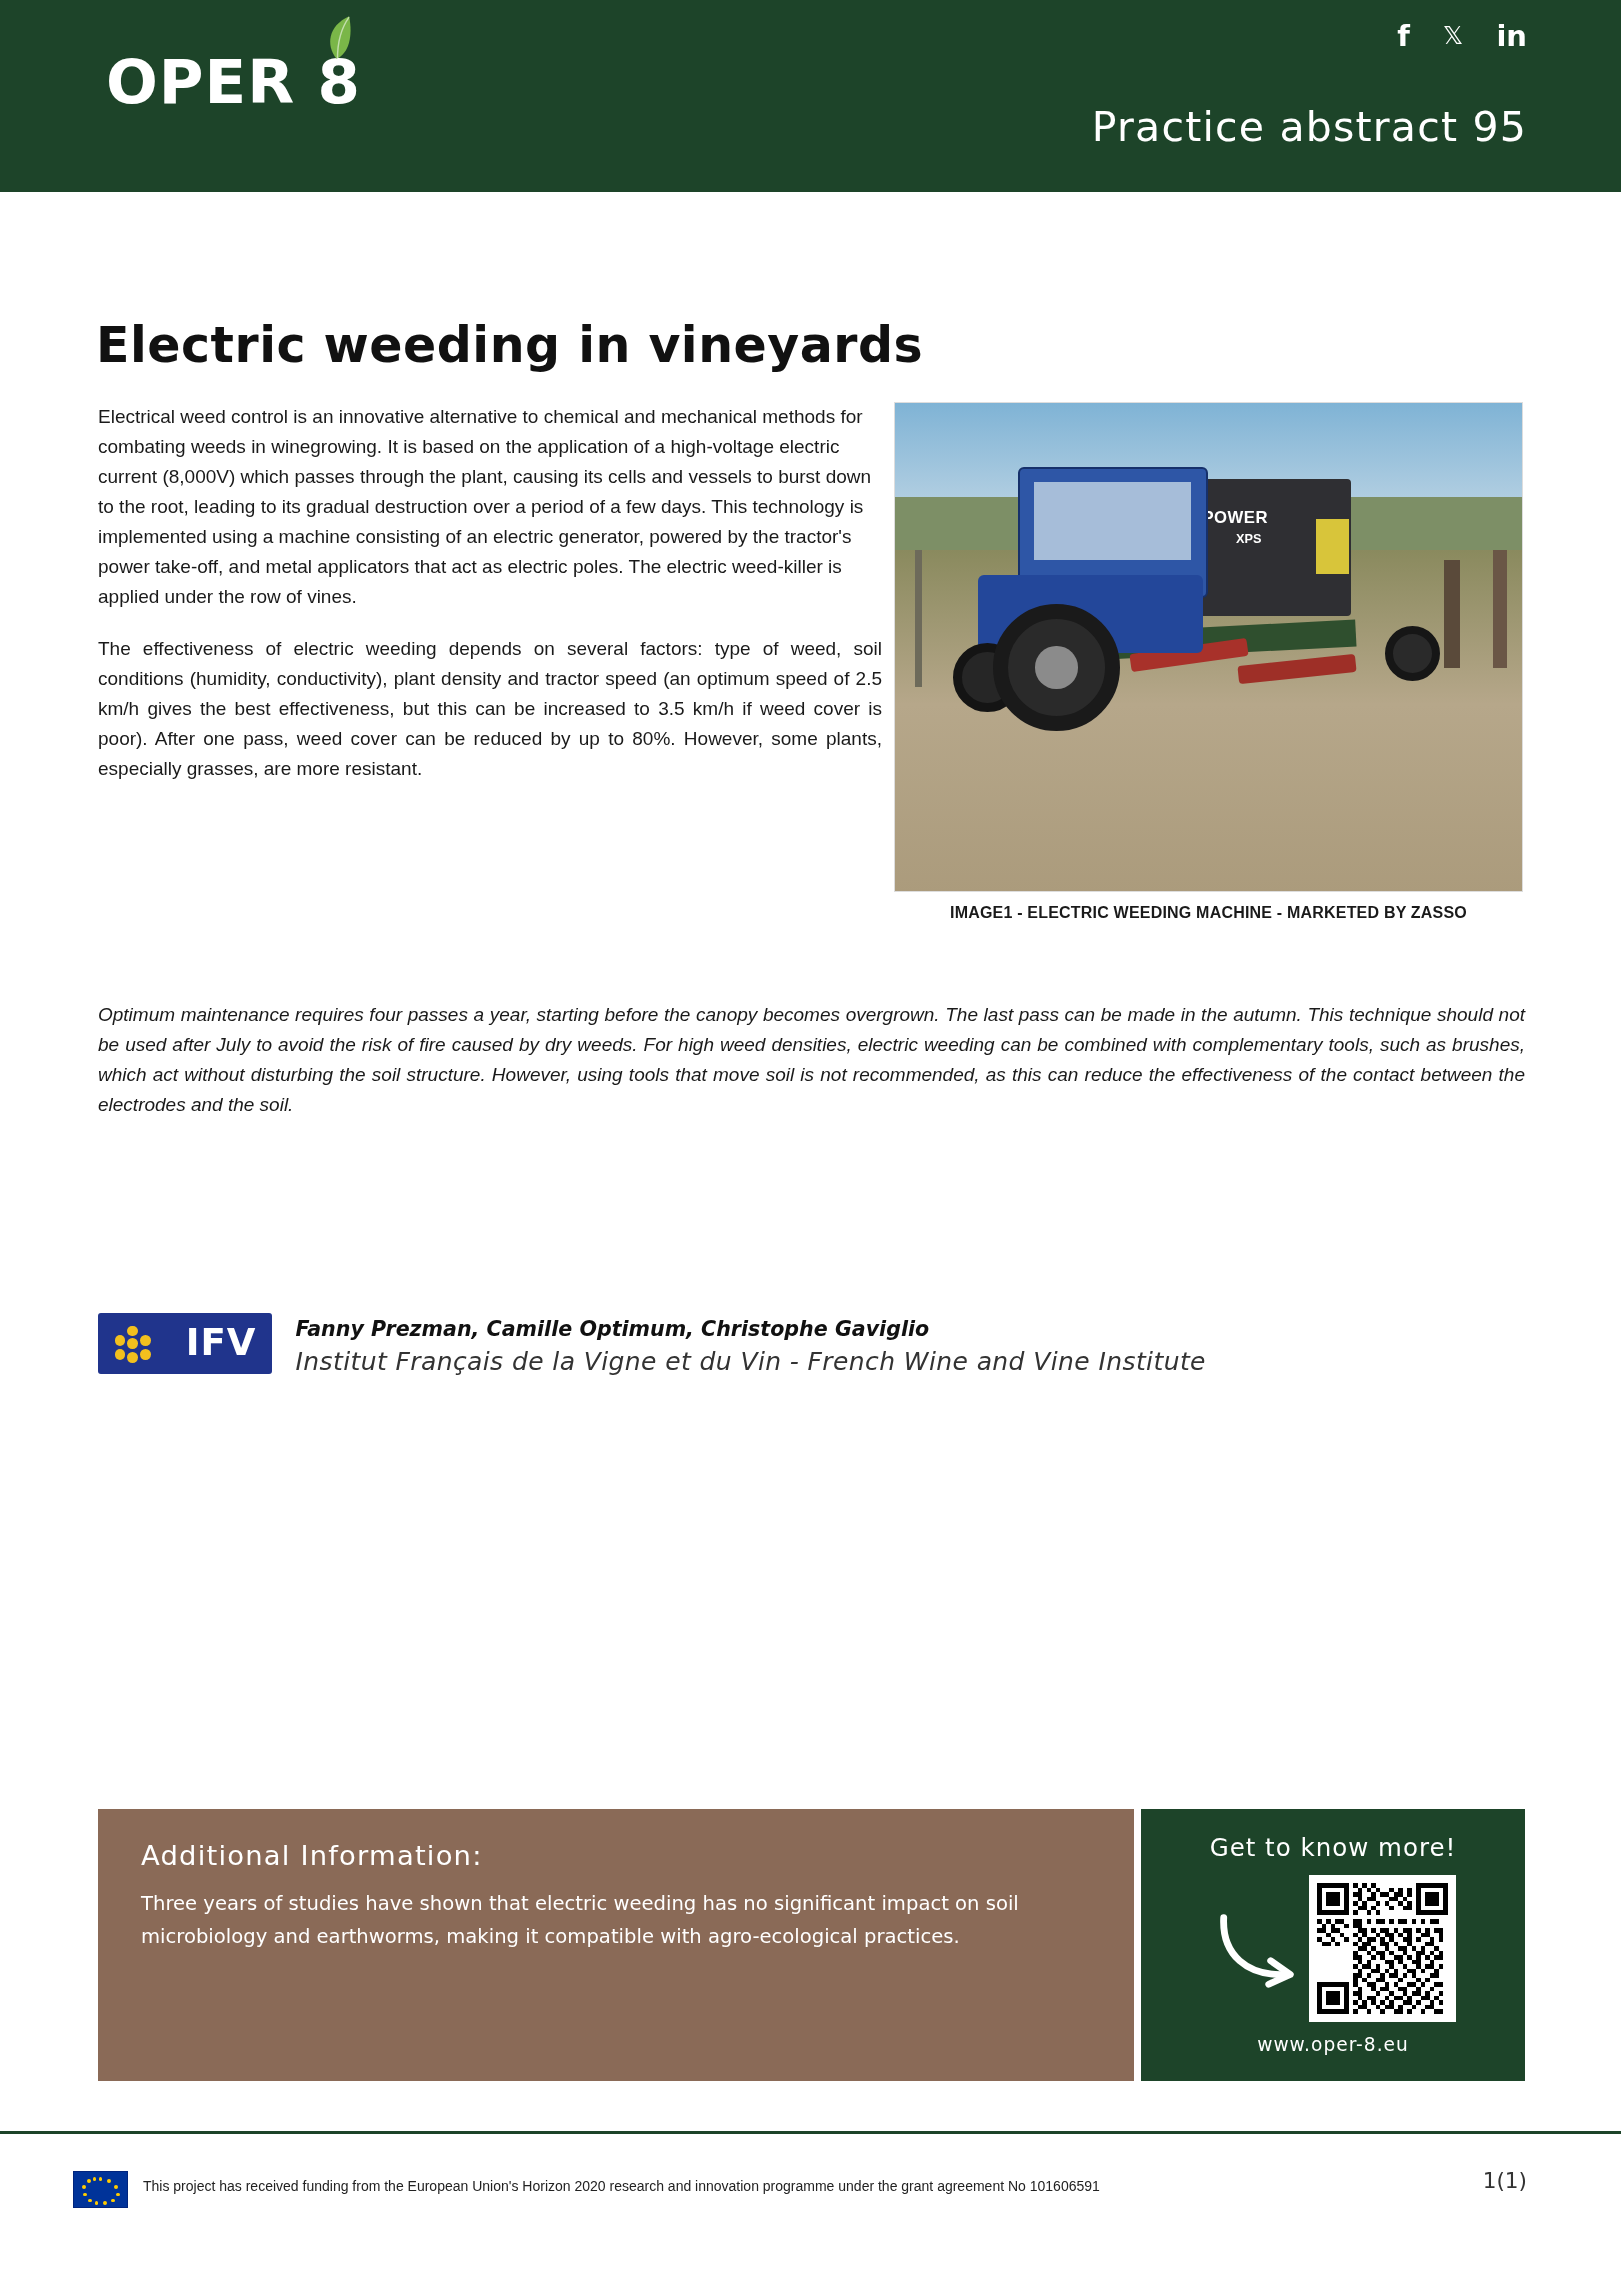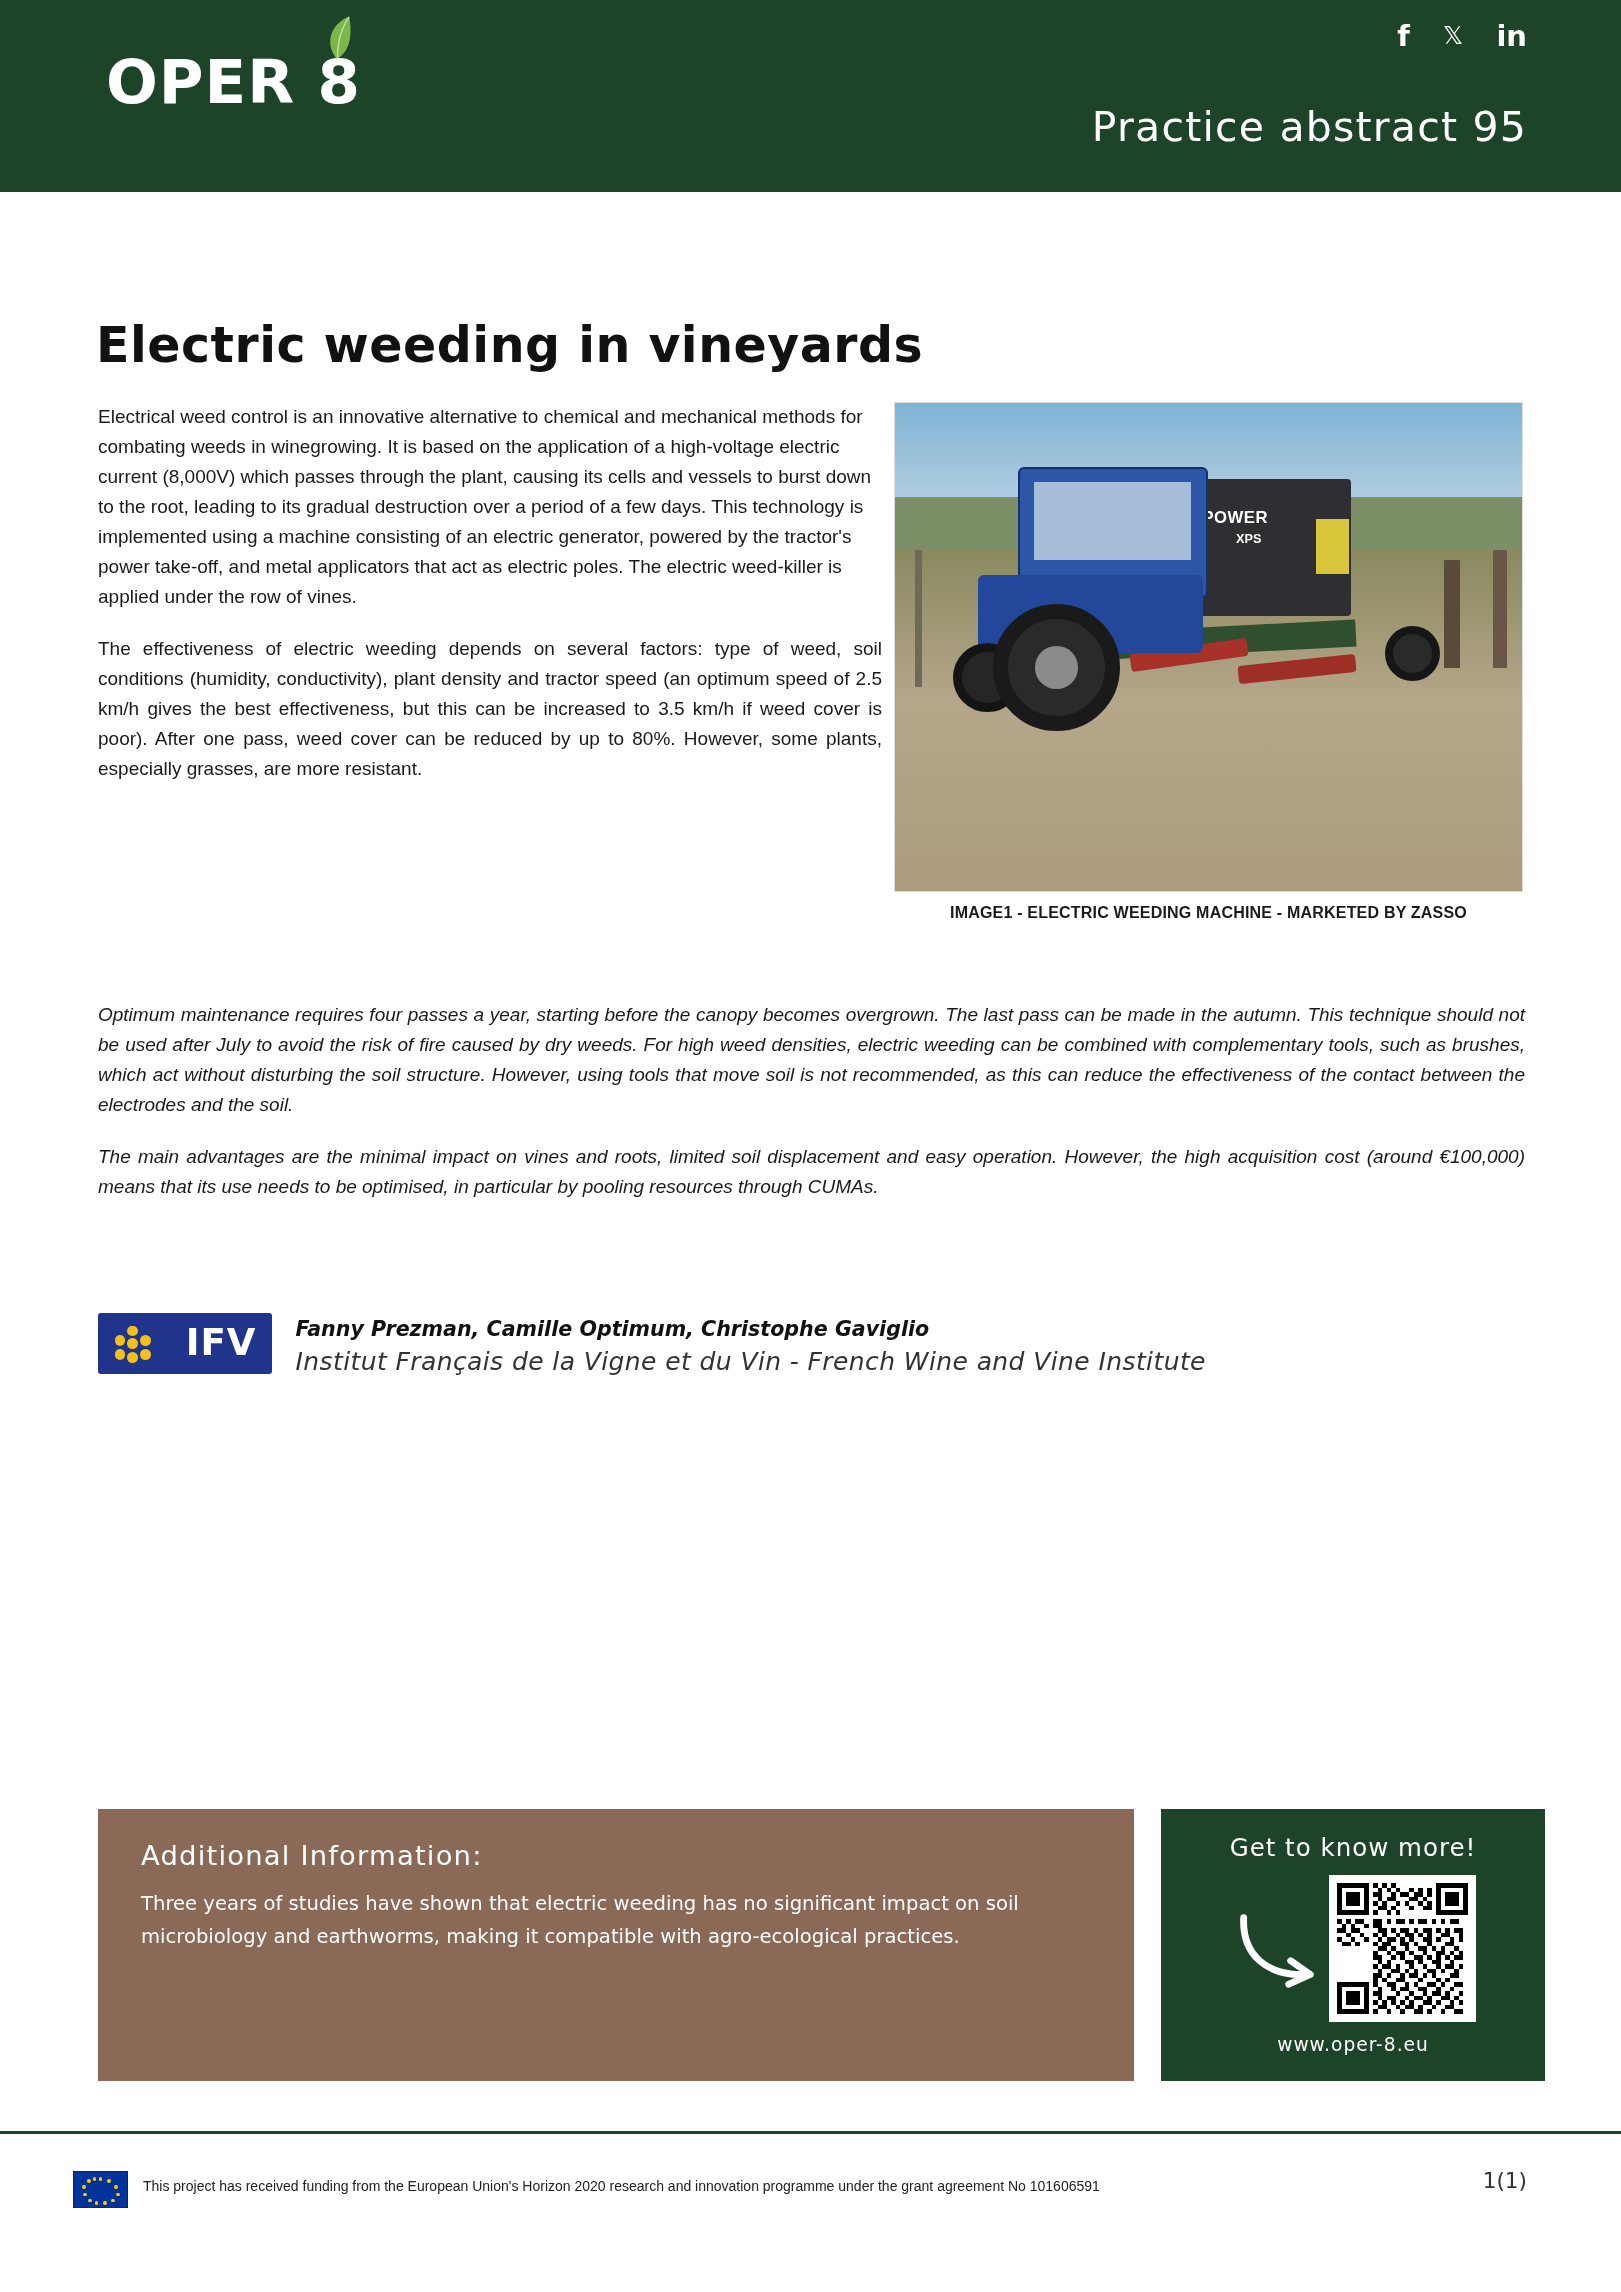--- a/index.html
+++ b/index.html
@@ -227,21 +227,20 @@
   .qr-panel {
     position: absolute;
     left: 1141px;
     top: 1809px;
     width: 384px;
     height: 272px;
     background: #1d4429;
     box-sizing: border-box;
     text-align: center;
     padding-top: 23.5px;
-    margin-left: 20px;
   }
   .qr-title {
     color: #ffffff;
     font-size: 24.5px;
     font-family: "DejaVu Sans", sans-serif;
     letter-spacing: 1px;
   }
   .qr-row {
     display: flex;
     align-items: center;
@@ -351,21 +350,20 @@
       <div class="ph-body"></div>
       <div class="ph-wheel2"></div>
       <div class="ph-wheel1"></div>
     </div>
   </div>
   <div class="caption">IMAGE1 - ELECTRIC WEEDING MACHINE - MARKETED BY ZASSO</div>
 </div>
 
 <div class="full">
   <p>Optimum maintenance requires four passes a year, starting before the canopy becomes overgrown. The last pass can be made in the autumn. This technique should not be used after July to avoid the risk of fire caused by dry weeds. For high weed densities, electric weeding can be combined with complementary tools, such as brushes, which act without disturbing the soil structure. However, using tools that move soil is not recommended, as this can reduce the effectiveness of the contact between the electrodes and the soil.</p>
-  <p>The main advantages are the minimal impact on vines and roots, limited soil displacement and easy operation. However, the high acquisition cost (around €100,000) means that its use needs to be optimised, in particular by pooling resources through CUMAs.</p>
 </div>
 
 <div class="author-block">
   <div class="ifv-logo">
     <div class="ifv-grapes">
       <i style="left:17.6px; top:0;"></i>
       <i style="left:4.9px; top:9.8px;"></i>
       <i style="left:30px; top:9.8px;"></i>
       <i style="left:17.6px; top:12.7px;"></i>
       <i style="left:4.9px; top:23.5px;"></i>

